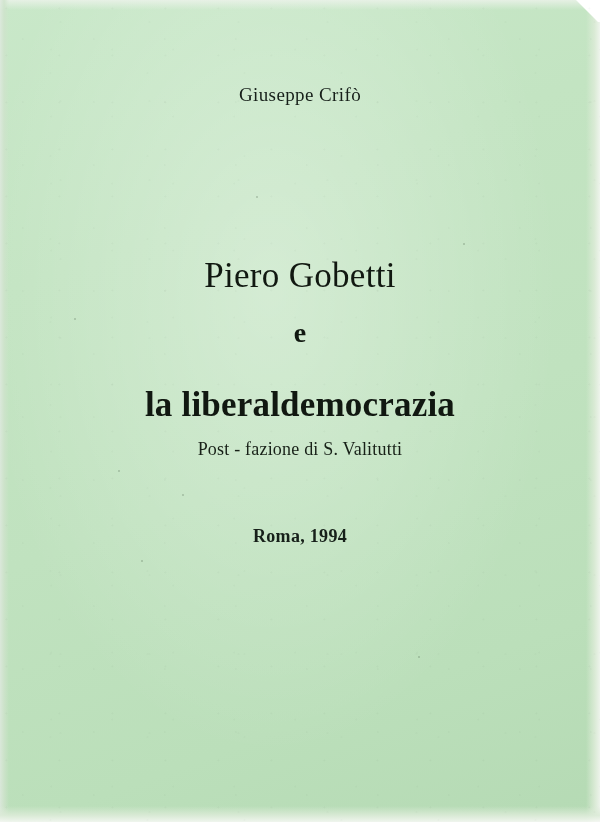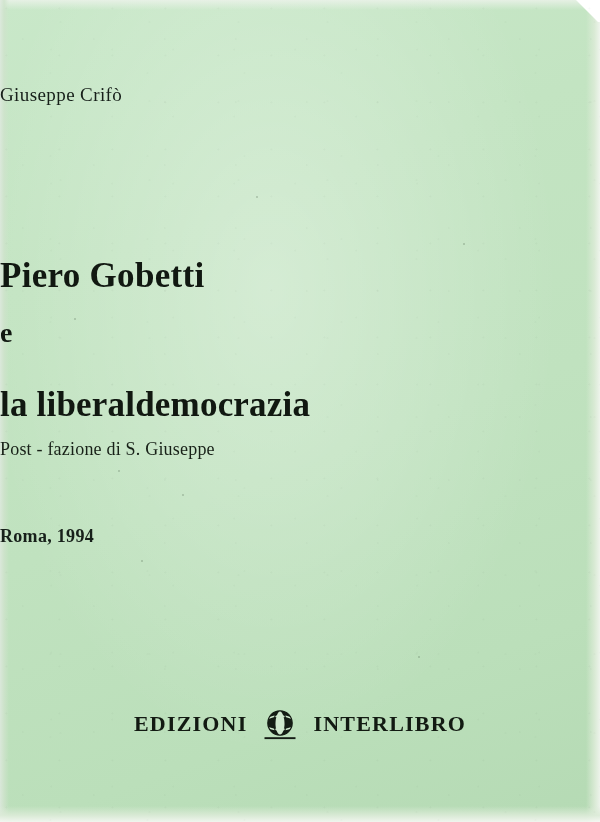--- a/index.html
+++ b/index.html
@@ -71,40 +71,41 @@
       radial-gradient(circle at 52% 88%, rgba(0,0,0,0.025) 0.6px, rgba(0,0,0,0) 1.4px);
     background-size: 53px 47px, 71px 63px, 89px 79px, 61px 67px, 97px 83px;
     opacity: .7;
   }
   .speck { position: absolute; background: rgba(70,90,70,0.30); border-radius: 50%; }
 
   
   .cover-inner {
     position: absolute;
     inset: 0;
+    text-align: center;
     color: #141a14;
   }
 
   .author {
     position: absolute;
     top: 84px;
     left: 0; right: 0;
     font-size: 19px;
     letter-spacing: .4px;
     color: #17201a;
   }
 
   .title-block {
     position: absolute;
     top: 258px;
     left: 0; right: 0;
   }
   .title-line-1 {
     font-size: 35px;
-    font-weight: bold;
+    font-weight: normal;
     letter-spacing: .3px;
     line-height: 1.05;
     color: #111811;
   }
   .title-conj {
     margin-top: 22px;
     font-size: 28px;
     font-weight: bold;
     color: #111811;
   }
@@ -167,43 +168,25 @@
   <div class="corner-fold"></div>
 
   <div class="cover-inner">
 
     <div class="author">Giuseppe Crifò</div>
 
     <div class="title-block">
       <div class="title-line-1">Piero Gobetti</div>
       <div class="title-conj">e</div>
       <div class="title-line-2">la liberaldemocrazia</div>
-      <div class="subtitle">Post - fazione di S. Giuseppe</div>
+      <div class="subtitle">Post - fazione di S. Valitutti</div>
     </div>
 
     <div class="place-date">Roma, 1994</div>
 
-    <div class="publisher">
-      <span class="pub-word">EDIZIONI</span>
-
-      <span>
-        <svg class="globe-logo" viewBox="0 0 40 40" aria-hidden="true">
-          <circle cx="20" cy="19" r="12.2" fill="#141c14"></circle>
-          <path d="M20 6.8 C14.6 10.5 13.4 27.5 20 31.2 C26.6 27.5 25.4 10.5 20 6.8 Z" fill="#cfe8cd"></path>
-          <path d="M8 14.2 C15 11.4 25 11.4 32 14.2" stroke="#cfe8cd" stroke-width="1.5" fill="none"></path>
-          <path d="M8 23.8 C15 26.6 25 26.6 32 23.8" stroke="#cfe8cd" stroke-width="1.5" fill="none"></path>
-          <ellipse cx="20" cy="19" rx="12.2" ry="12.2" fill="none" stroke="#141c14" stroke-width="1.2"></ellipse>
-          <path d="M15.6 10.5 C13.2 14.8 13.2 23.2 15.6 27.5" stroke="#141c14" stroke-width="1.1" fill="none"></path>
-          <path d="M24.4 10.5 C26.8 14.8 26.8 23.2 24.4 27.5" stroke="#141c14" stroke-width="1.1" fill="none"></path>
-          <rect x="4.5" y="33.2" width="31" height="1.9" fill="#141c14"></rect>
-        </svg>
-      </span>
-
-      <span class="pub-word">INTERLIBRO</span>
-    </div>
 
   </div>
 
   <div class="paper-grain"></div>
 
   <span class="speck" style="left:118px; top:470px; width:2px; height:2px;"></span>
   <span class="speck" style="left:182px; top:494px; width:2px; height:2px;"></span>
   <span class="speck" style="left:74px;  top:318px; width:2px; height:2px;"></span>
   <span class="speck" style="left:463px; top:243px; width:2px; height:2px;"></span>
   <span class="speck" style="left:418px; top:656px; width:2px; height:2px;"></span>

